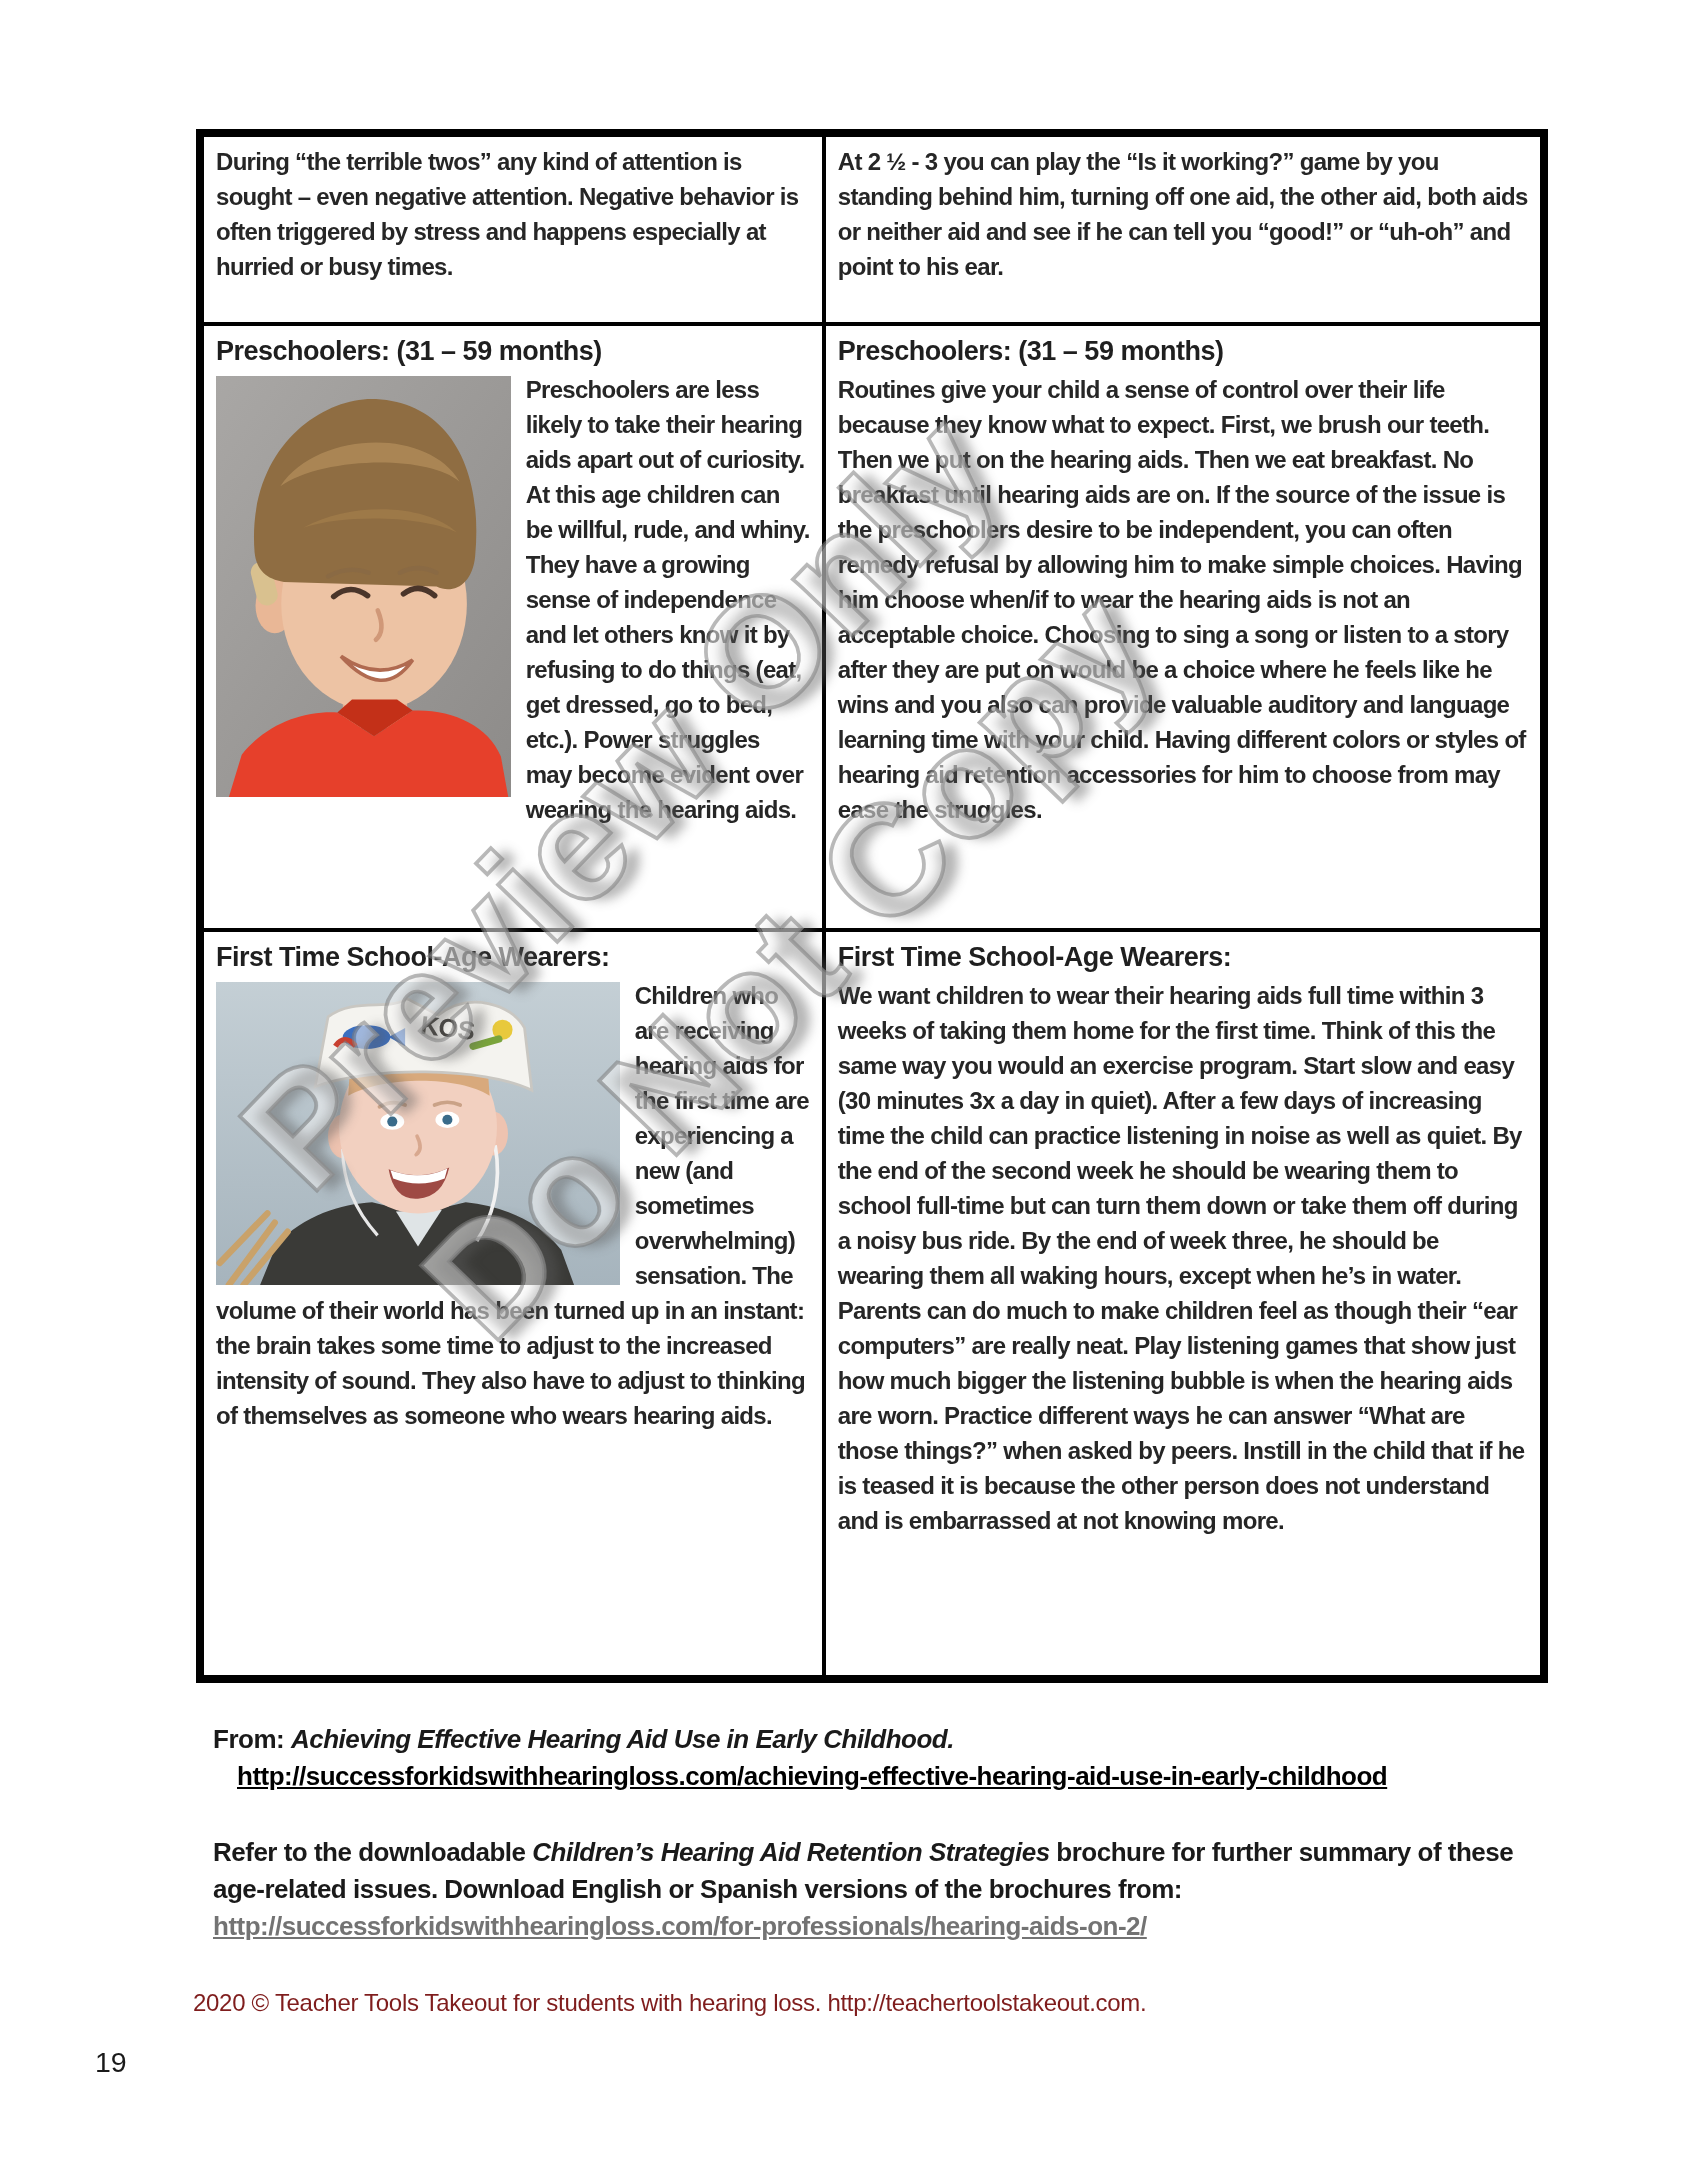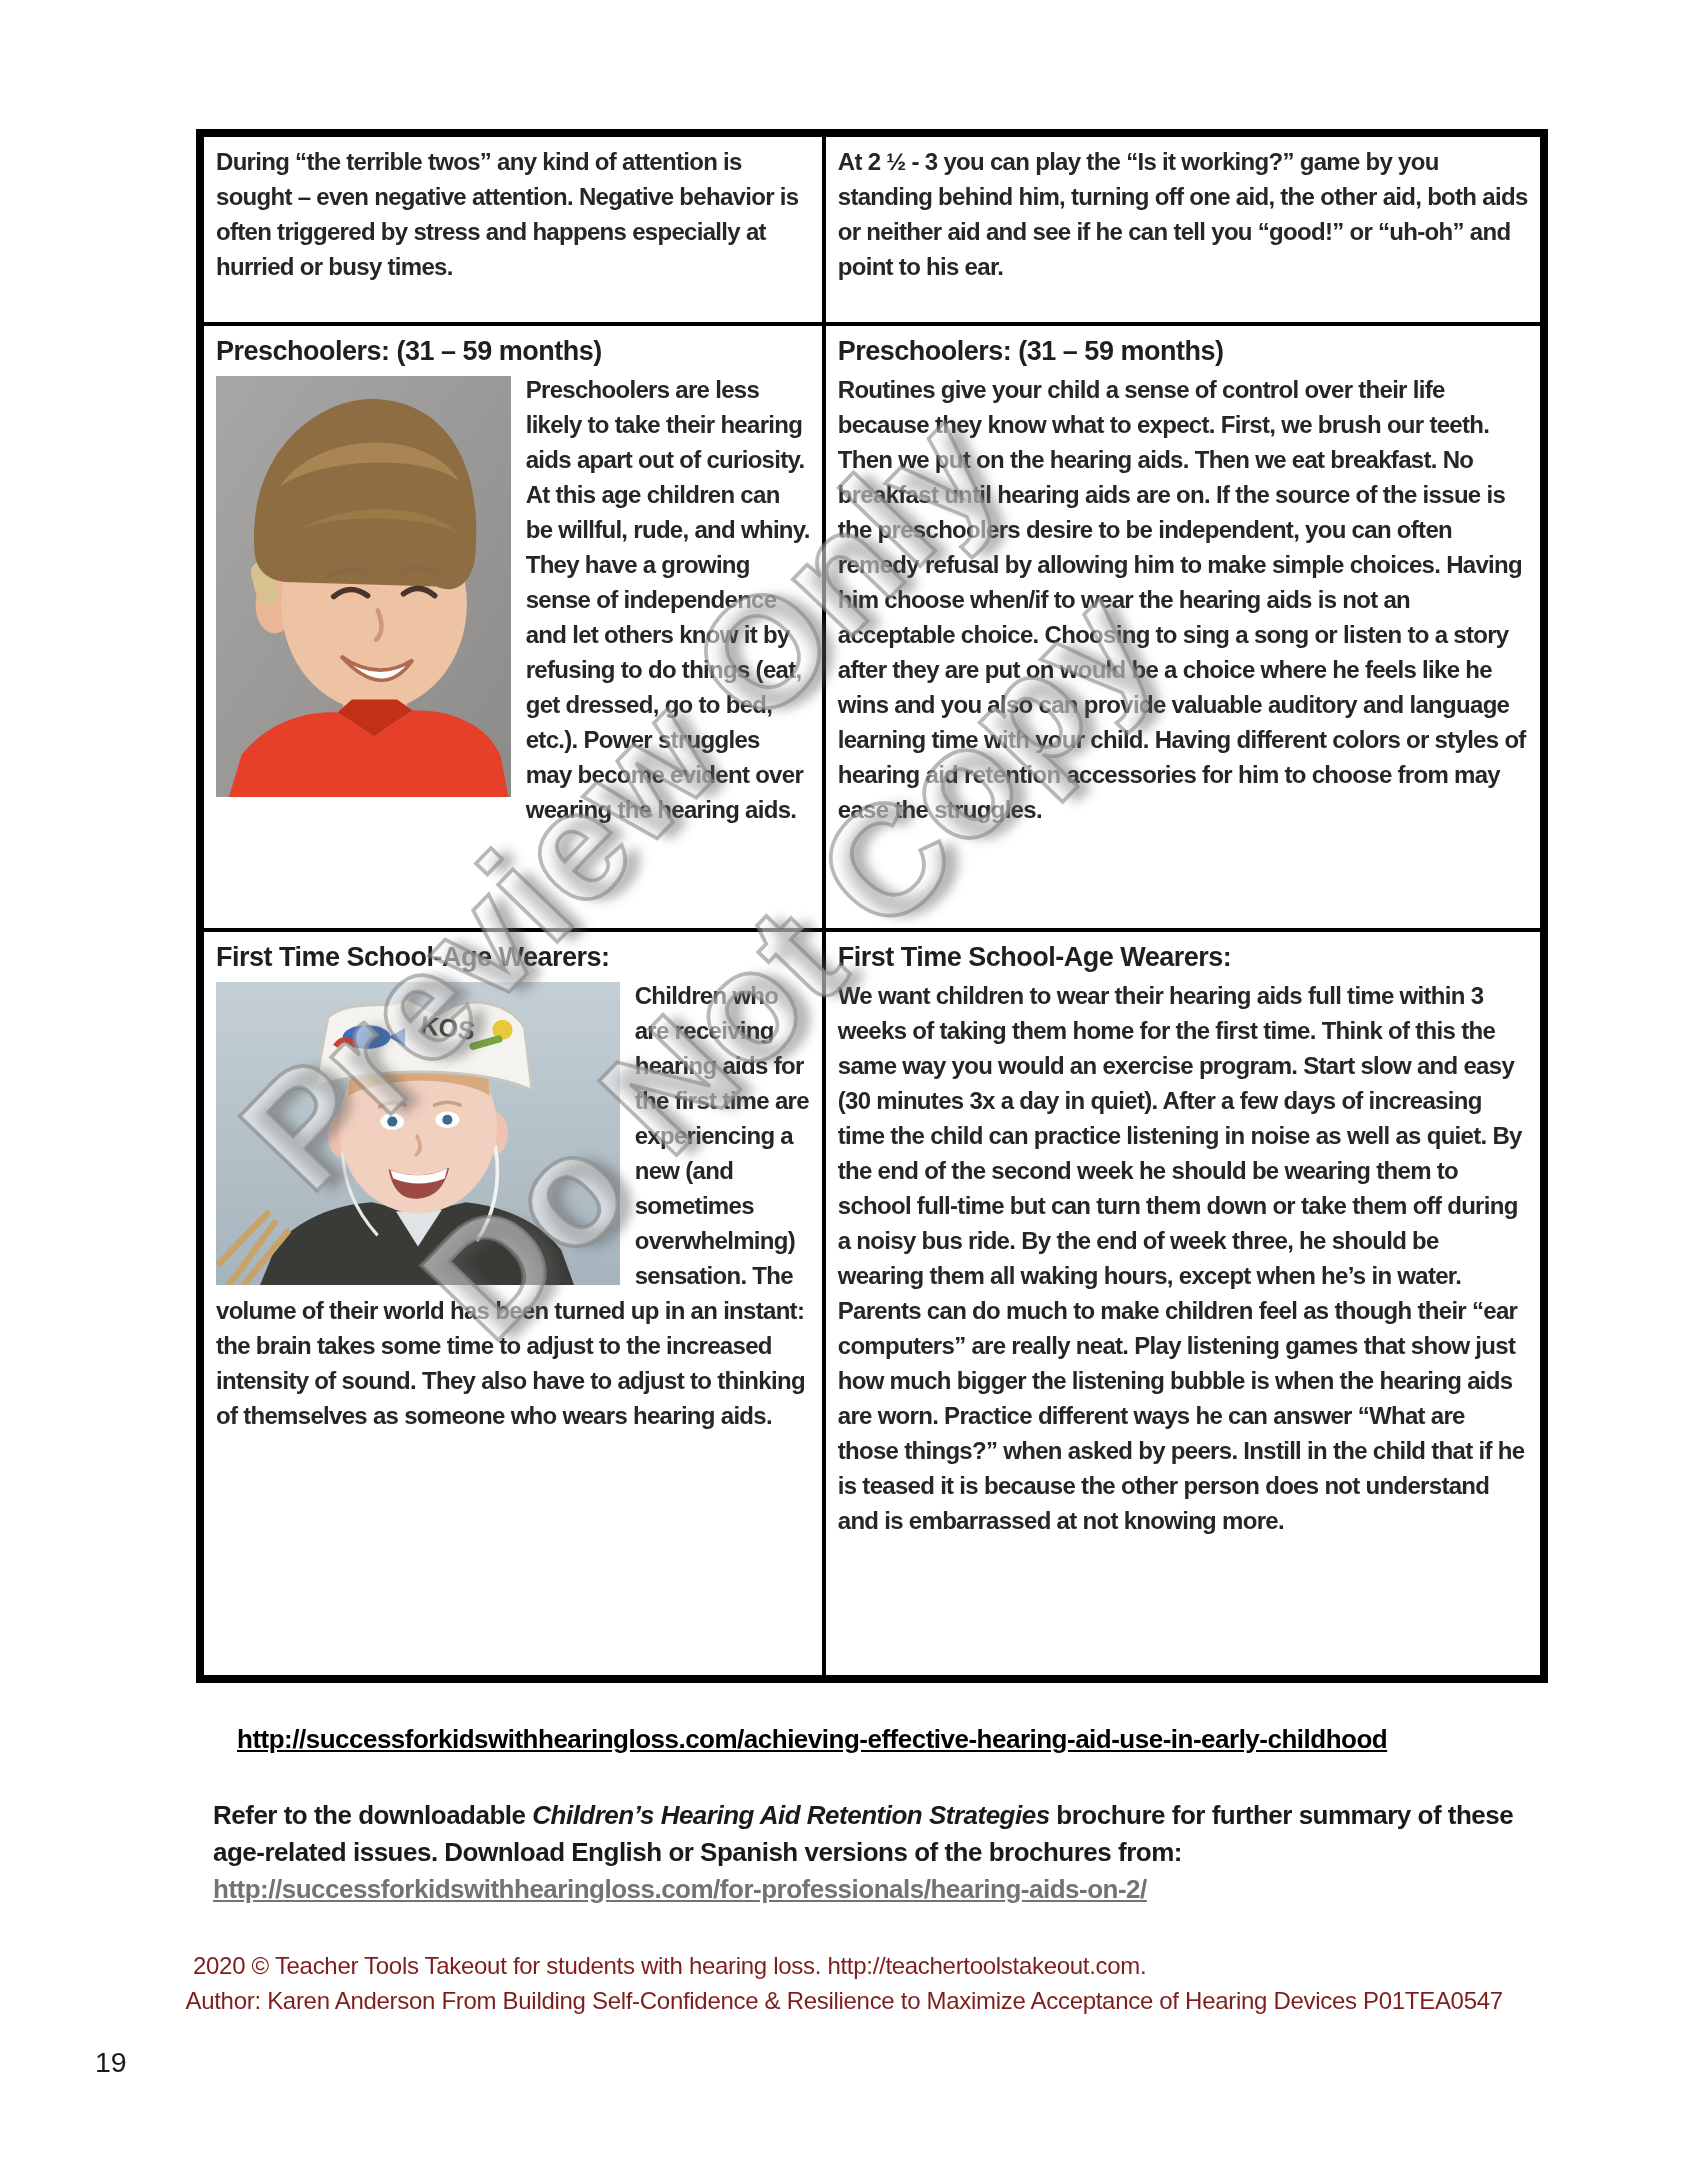--- a/index.html
+++ b/index.html
@@ -177,29 +177,31 @@
       </div>
       <p>Children who are receiving hearing aids for the first time are experiencing a new (and sometimes overwhelming) sensation. The volume of their world has been turned up in an instant: the brain takes some time to adjust to the increased intensity of sound. They also have to adjust to thinking of themselves as someone who wears hearing aids.</p>
     </div>
     <div class="cell">
       <div class="cell-heading">First Time School-Age Wearers:</div>
       <p>We want children to wear their hearing aids full time within 3 weeks of taking them home for the first time. Think of this the same way you would an exercise program. Start slow and easy (30 minutes 3x a day in quiet). After a few days of increasing time the child can practice listening in noise as well as quiet. By the end of the second week he should be wearing them to school full-time but can turn them down or take them off during a noisy bus ride. By the end of week three, he should be wearing them all waking hours, except when he’s in water. Parents can do much to make children feel as though their “ear computers” are really neat. Play listening games that show just how much bigger the listening bubble is when the hearing aids are worn. Practice different ways he can answer “What are those things?” when asked by peers. Instill in the child that if he is teased it is because the other person does not understand and is embarrassed at not knowing more.</p>
     </div>
   </div>
 
   <div class="footer">
+    <div class="f-bold">
+      <span>From: </span><span class="f-title-italic">Achieving Effective Hearing Aid Use in Early Childhood.</span>
+    </div>
     <a class="f-url-black" href="#">http://successforkidswithhearingloss.com/achieving-effective-hearing-aid-use-in-early-childhood</a>
 
     <div class="f-bold refer-block">
       <span>Refer to the downloadable </span><span class="f-title-italic">Children’s Hearing Aid Retention Strategies</span><span> brochure for further summary of these age-related issues.   Download English or Spanish versions of the brochures from:</span>
     </div>
     <a class="f-url-blue" href="#">http://successforkidswithhearingloss.com/for-professionals/hearing-aids-on-2/</a>
 
     <div class="small-lines">
       <div class="copyright-line">2020 © Teacher Tools Takeout for students with hearing loss. http://teachertoolstakeout.com.</div>
-      <div class="author-line">Author: Karen Anderson  From Building Self-Confidence &amp; Resilience to Maximize Acceptance of Hearing Devices P01TEA0547</div>
     </div>
   </div>
 
   <div class="page-number">19</div>
 
 </div>
 
 
 </body></html>

